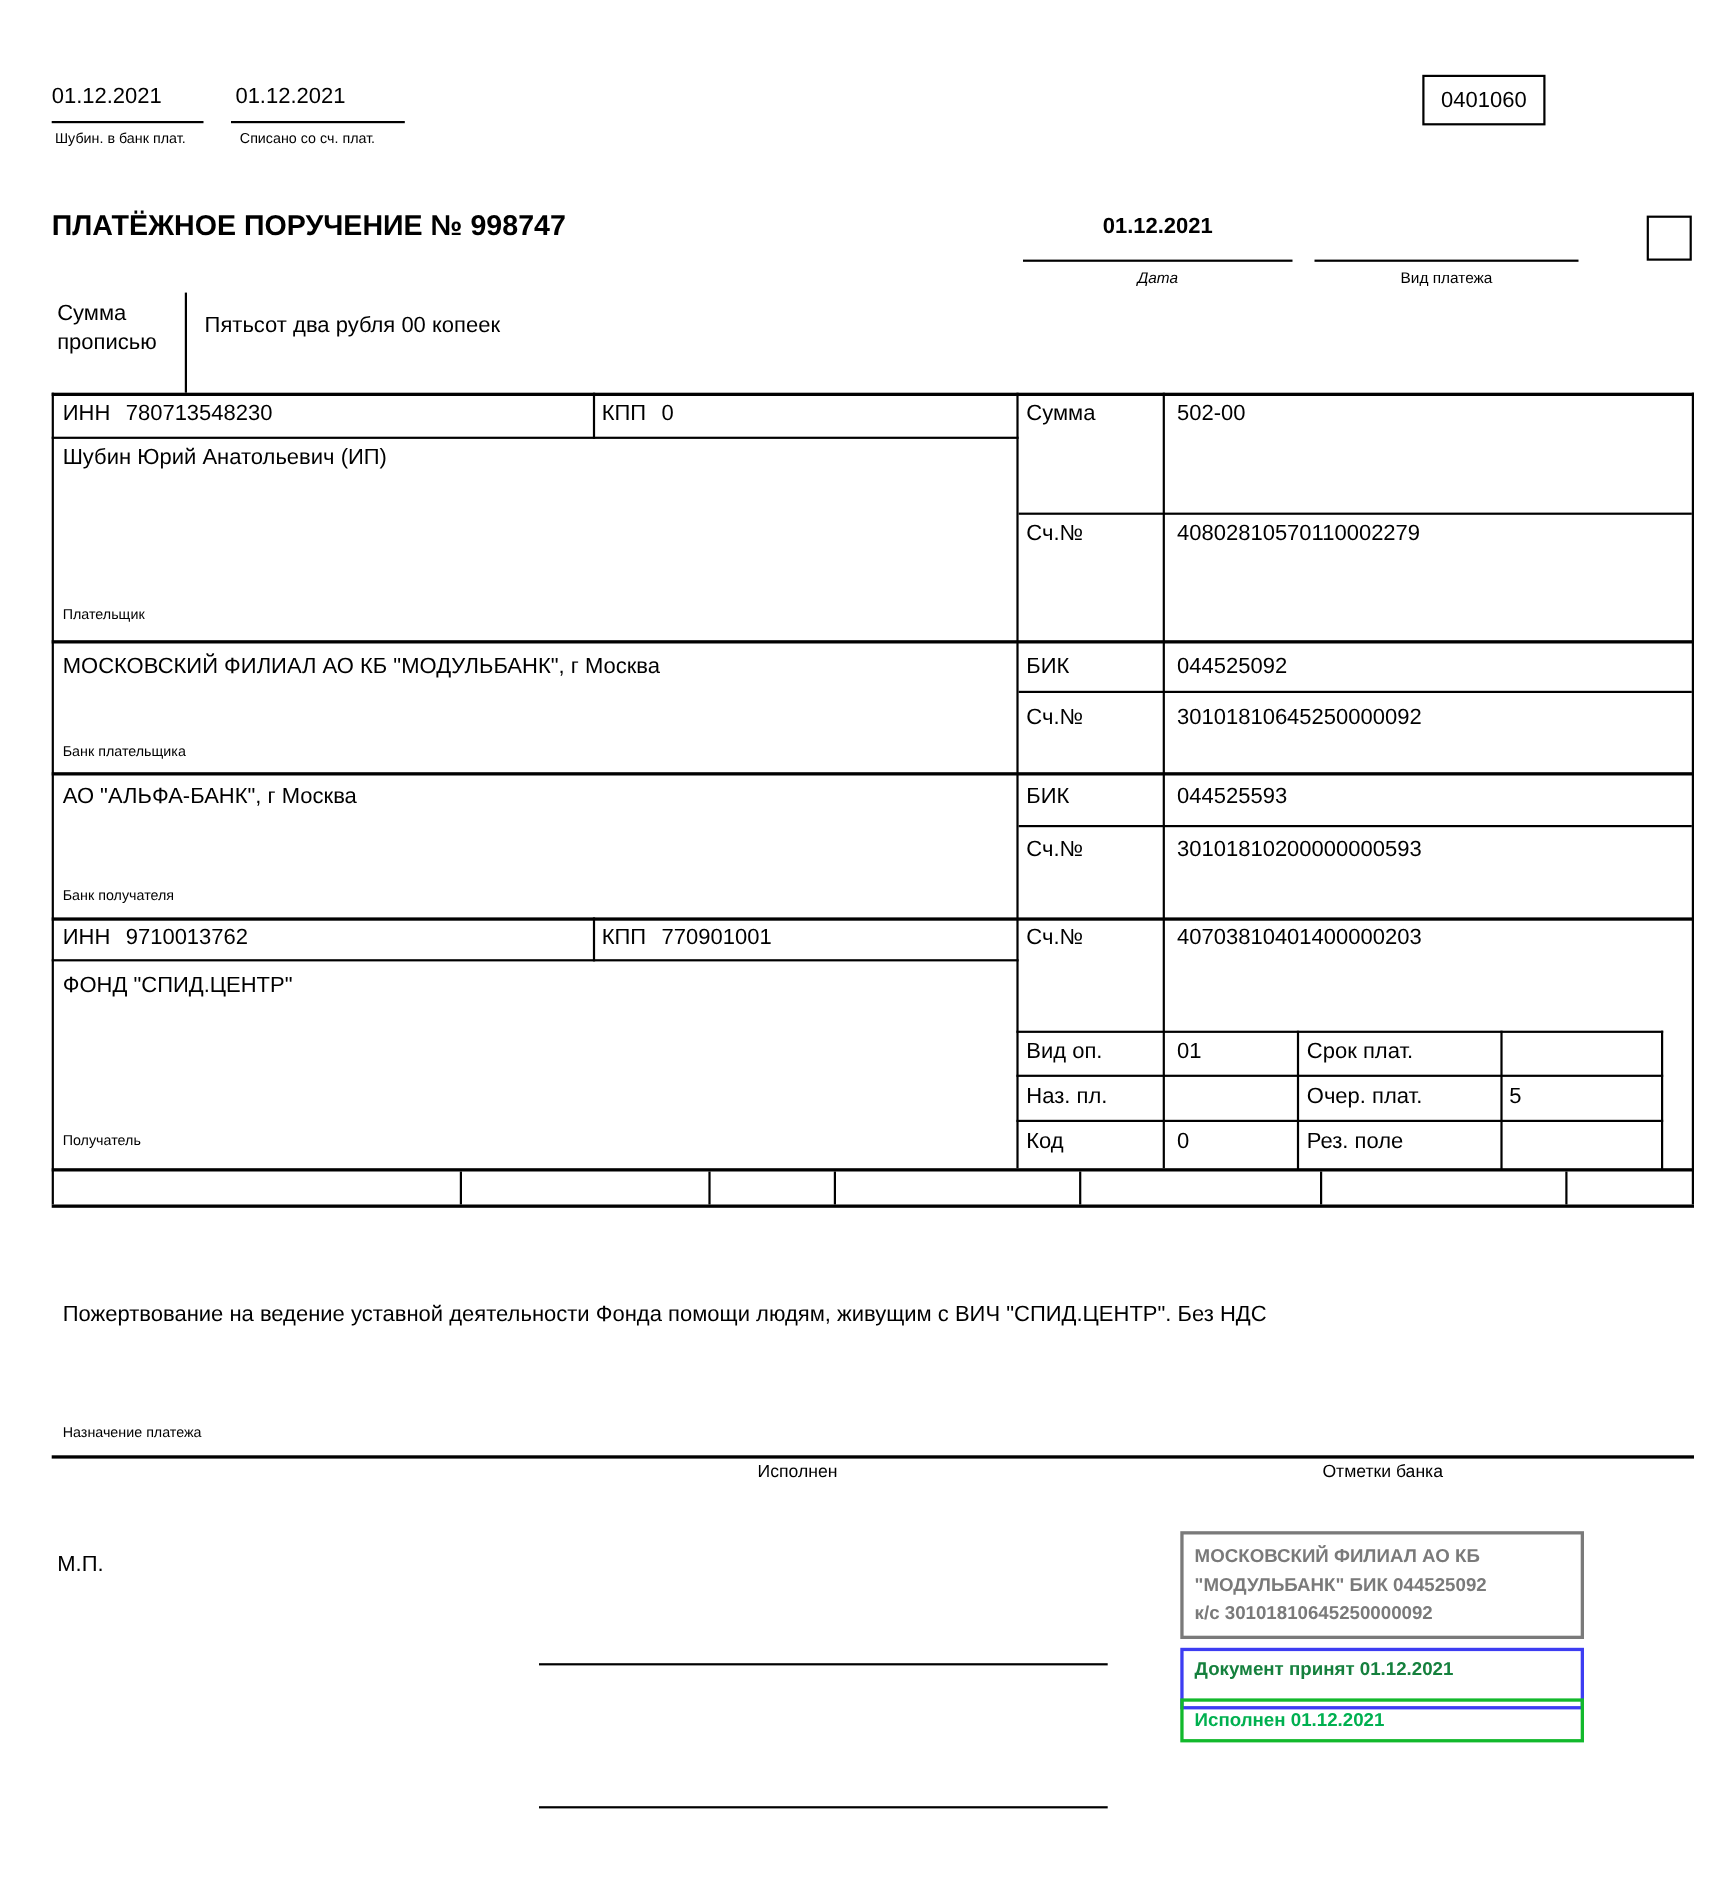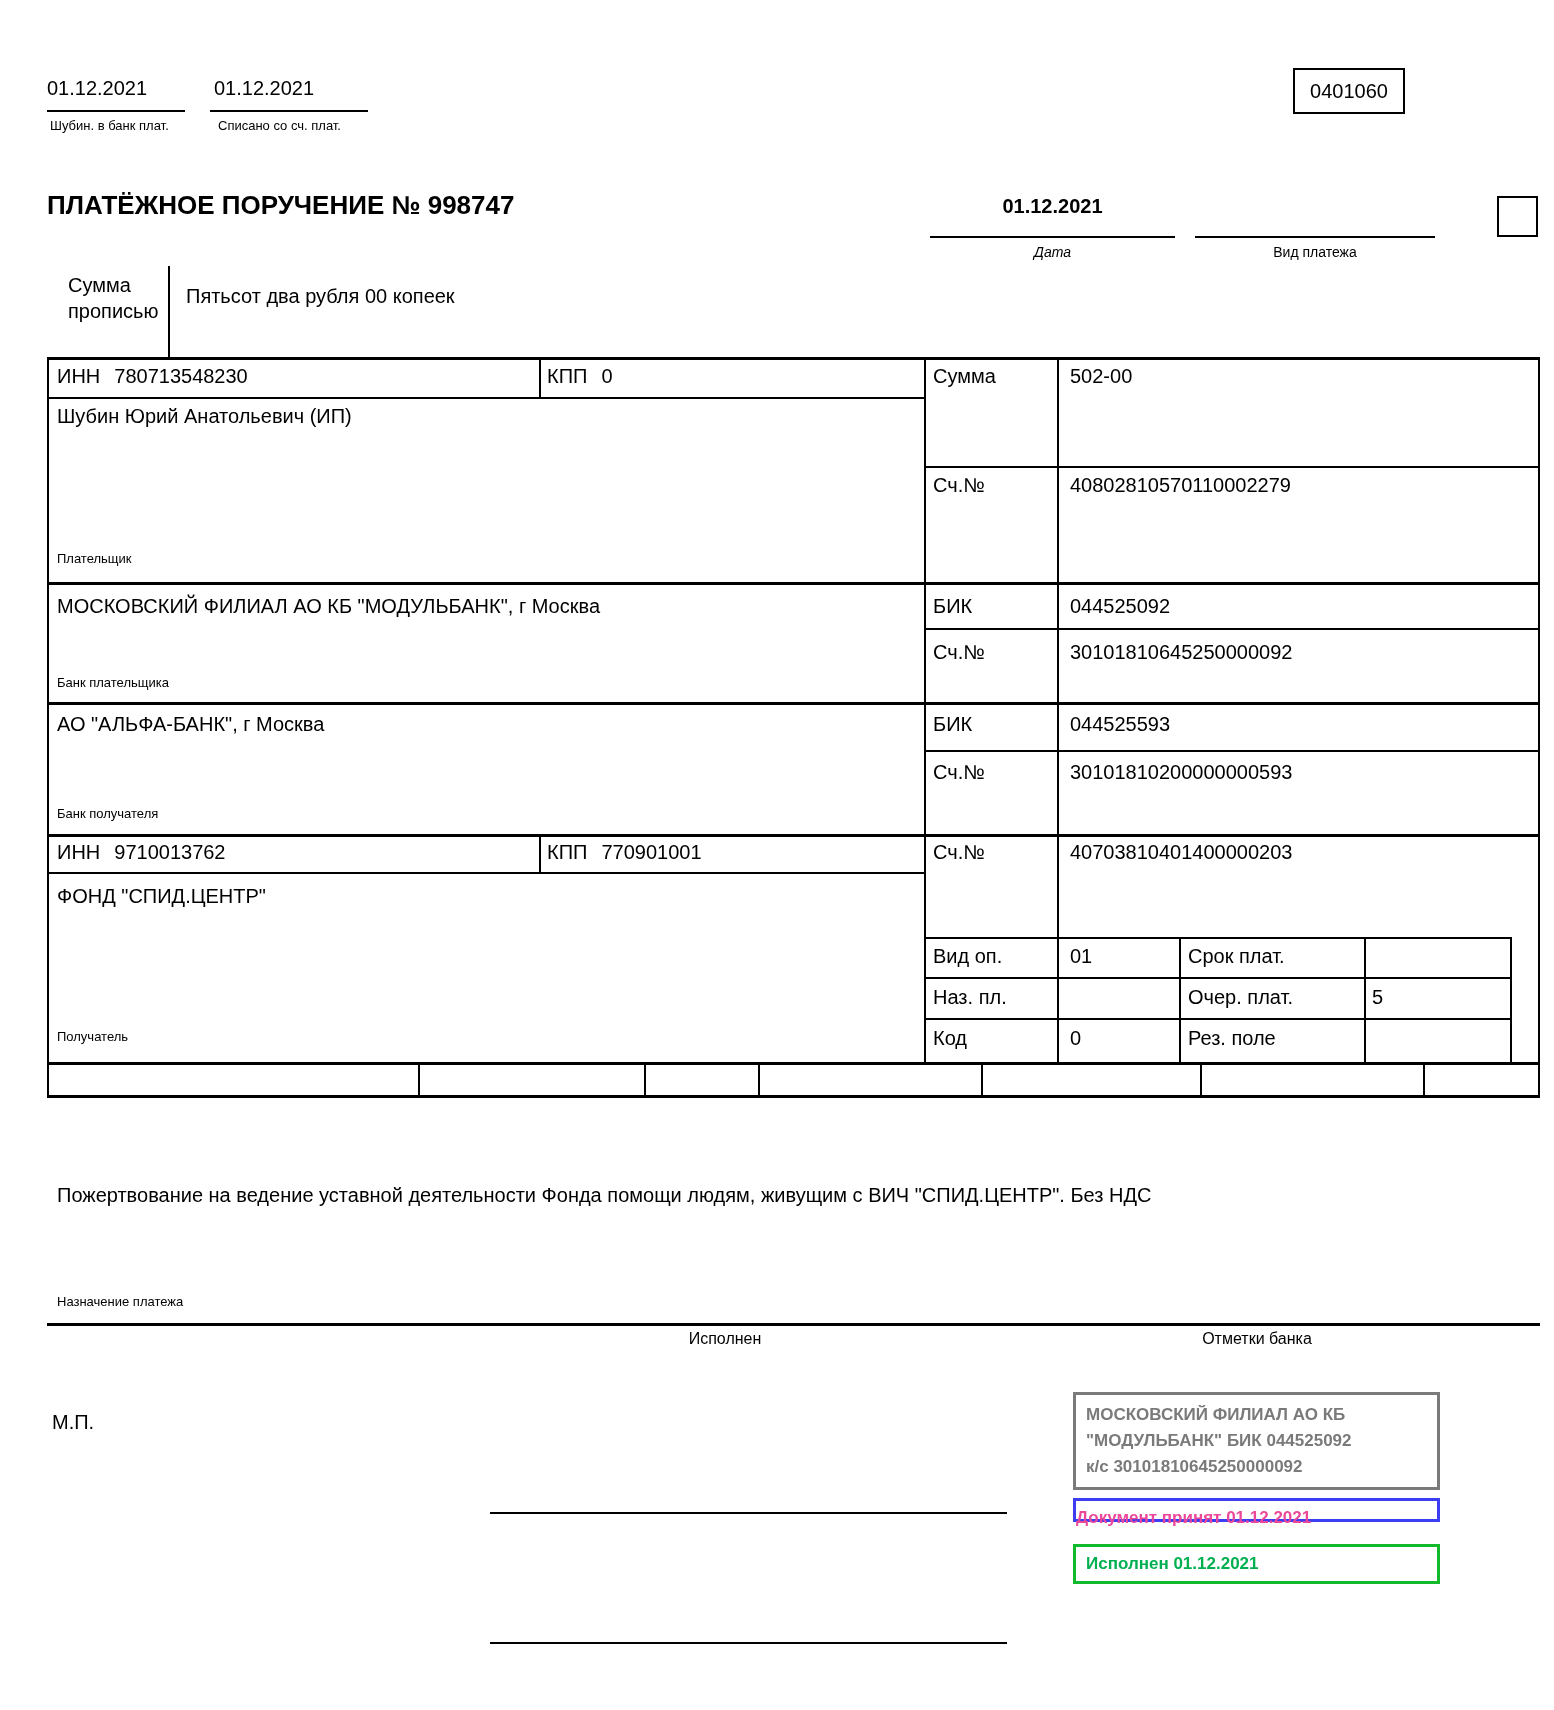--- a/index.html
+++ b/index.html
@@ -3,31 +3,31 @@
 <meta charset="utf-8">
 <style>
   html,body{margin:0;padding:0;background:#fff;}
   .page{position:relative;width:1554px;height:1710px;background:#fff;
         font-family:"Liberation Sans",sans-serif;color:#000;overflow:hidden;}
   .abs{position:absolute;}
   .hl{position:absolute;height:2px;background:#000;}
   .hl.thick{height:3px;}
   .vl{position:absolute;width:2px;background:#000;}
   .t20{font-size:20px;line-height:24px;white-space:nowrap;}
-  .t20w{font-size:20px;line-height:26px;margin-left:16px;}
+  .t20w{font-size:20px;line-height:26px;}
   .t13{font-size:13px;line-height:15px;white-space:nowrap;}
   .t14{font-size:14px;line-height:16px;white-space:nowrap;}
   .t16{font-size:16px;line-height:18px;white-space:nowrap;}
   .bold{font-weight:bold;}
   .ctr{text-align:center;}
   .row{display:flex;gap:14px;}
   .codebox{border:2px solid #000;text-align:center;box-sizing:border-box;}
   .stampbox{box-sizing:border-box;font-weight:bold;}
   .graystamp{border:3px solid #7a7a7a;color:#7a7a7a;font-size:17px;line-height:26px;padding:7px 10px;}
-  .bluestamp{border:3px solid #3d3df2;color:#ec4899;font-size:17px;line-height:34px;height:24px;}
+  .bluestamp{border:3px solid #3d3df2;color:#15803d;font-size:17px;line-height:34px;padding-left:10px;height:56px;}
   .greenstamp{border:3px solid #12b92c;color:#00b050;font-size:17px;line-height:34px;padding-left:10px;height:40px;}
 </style>
 </head>
 <body>
 
 <div class="page">
 
   <div class="abs t20" style="left:47px;top:76px;">01.12.2021</div>
   <div class="hl" style="left:47px;top:110px;width:138px;"></div>
   <div class="abs t13" style="left:50px;top:118px;">Шубин. в банк плат.</div>

